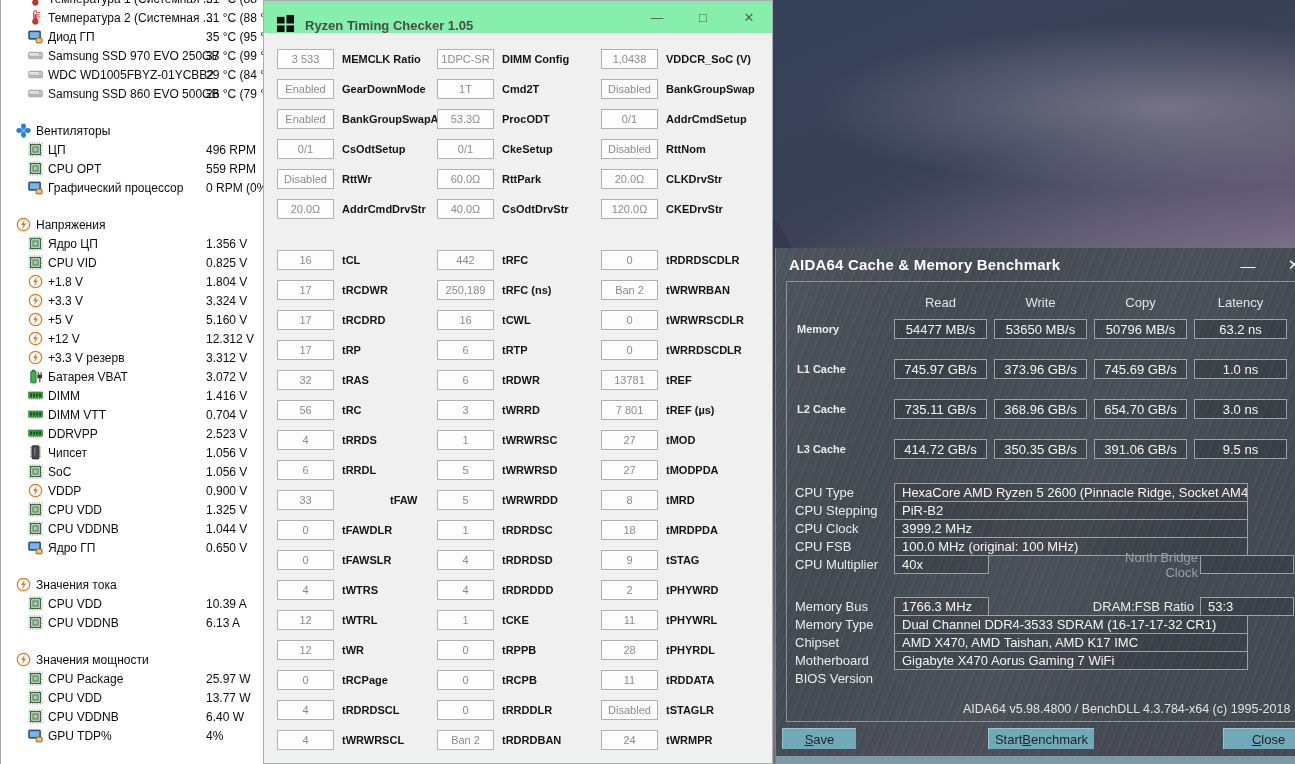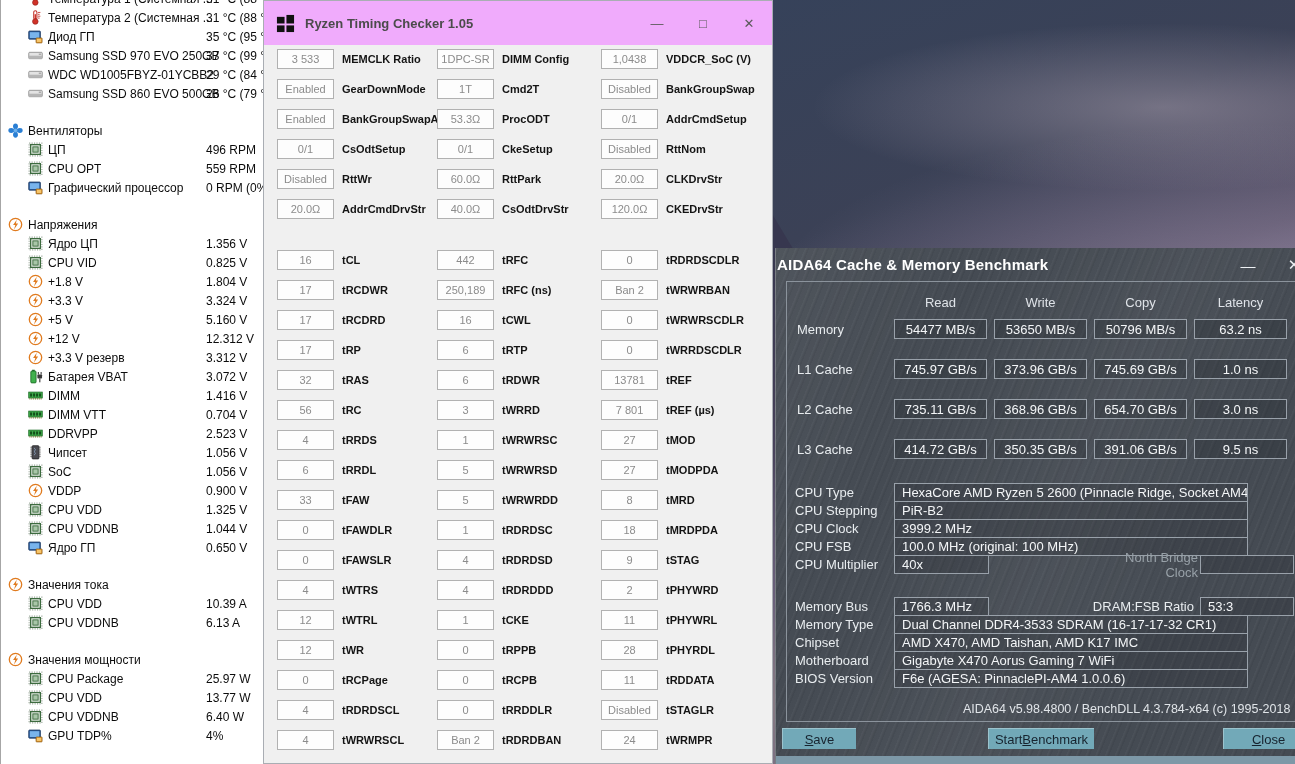--- a/index.html
+++ b/index.html
@@ -18,61 +18,61 @@
     clip-path:polygon(0 26%,6% 33%,14% 37%,26% 43%,38% 48%,52% 50%,68% 55%,84% 60%,100% 63%,100% 100%,0 100%);}
   .wallpaper::after{content:"";position:absolute;inset:0;background:rgba(120,106,140,.35);
     clip-path:polygon(55% 68%,66% 61%,74% 63%,82% 68%,90% 66%,100% 70%,100% 100%,55% 100%);}
 
   
   .sensors{position:absolute;left:0;top:0;width:263px;height:764px;background:#fff;
            border-left:1px solid #a6a6a6;overflow:hidden;box-sizing:border-box;}
   .sensor-list{position:absolute;top:-11px;left:0;right:0;}
   .srow{position:relative;height:19px;display:flex;align-items:center;font-size:12px;color:#0c0c0c;overflow:hidden;}
   .srow.item{padding-left:27px;}
-  .srow.header{padding-left:7px;}
+  .srow.header{padding-left:15px;}
   .srow.gap-top{margin-top:18px;}
   .sicon{width:15px;height:15px;margin-right:5px;flex:none;}
   .sicon svg{width:15px;height:15px;display:block;}
   .slabel{white-space:nowrap;overflow:hidden;max-width:172px;}
   .sval{position:absolute;left:205px;top:0;height:19px;display:flex;align-items:center;white-space:nowrap;}
 
   
   .rtc{position:absolute;left:263px;top:0;width:510px;height:764px;background:#f0f0f0;
        border:1px solid #a9adb3;box-sizing:border-box;overflow:hidden;}
-  .rtc-titlebar{height:44px;background:#f0abfc;display:flex;align-items:center;padding-left:12px;}
+  .rtc-titlebar{height:32px;background:#86efac;display:flex;align-items:flex-end;padding-left:12px;}
   .rtc-logo{width:19px;height:19px;margin-right:10px;}
   .rtc-logo svg{width:19px;height:19px;display:block;}
   .rtc-title{font-size:13px;font-weight:700;color:#4b4b4b;}
   .rtc-controls{margin-left:auto;display:flex;align-items:center;height:32px;}
   .rtc-ctl{width:46px;text-align:center;color:#5a5a5a;font-size:13px;cursor:default;}
   .trow-cell{position:absolute;display:flex;align-items:center;height:22px;}
   .fbox{width:57px;height:20px;border:1px solid #b1b1b1;background:#fdfdfd;color:#8b8b8b;
         font-size:11px;display:flex;align-items:center;justify-content:center;box-sizing:border-box;}
   .flabel{margin-left:8px;font-size:11px;font-weight:700;color:#141414;white-space:nowrap;}
 
   
   .aida{position:absolute;left:775px;top:248px;width:520px;height:516px;overflow:hidden;
         background-color:#454b53;
         background-image:
           linear-gradient(115deg, rgba(255,255,255,.06), transparent 28%, rgba(255,255,255,.04) 55%, transparent 75%),
           repeating-linear-gradient(112deg, rgba(255,255,255,.028) 0 1px, rgba(0,0,0,.05) 3px 4px, transparent 4px 9px);
         border-left:1px solid rgba(255,255,255,.28);box-sizing:border-box;}
-  .aida-titlebar{height:33px;display:flex;align-items:center;padding-left:1px;}
+  .aida-titlebar{height:33px;display:flex;align-items:center;padding-left:13px;}
   .aida-title{font-size:15px;font-weight:700;color:#fff;letter-spacing:.2px;}
   .aida-ctl{position:absolute;top:4px;height:26px;display:flex;align-items:center;justify-content:center;
             color:#eef1f4;font-size:15px;cursor:default;}
   .aida-min{left:458px;width:28px;}
   .aida-close{left:503px;width:30px;}
   .aida-panel{position:absolute;left:10px;top:33px;width:600px;height:441px;
               border:1px solid #8b939c;box-sizing:border-box;}
   .bench-hdr,.bench-row{position:absolute;left:10px;display:grid;grid-template-columns:90px repeat(4,93px);
               grid-column-gap:7px;align-items:center;}
   .bench-hdr{top:13px;}
   .bench-col{text-align:center;color:#dfe3e8;font-size:13px;}
-  .bench-label{color:#e8ecef;font-size:13px;}
+  .bench-label{color:#e8ecef;font-size:11px;font-weight:bold;}
   .abox{height:20px;border:1px solid #99a1aa;background:rgba(22,27,33,.22);color:#f4f6f8;
         font-size:13px;display:flex;align-items:center;justify-content:center;box-sizing:border-box;}
   .info-block{position:absolute;left:8px;right:0;}
   .irow{position:relative;height:19px;display:flex;align-items:center;}
   .irow+.irow{margin-top:-1px;}
   .ilabel{width:99px;font-size:13px;color:#e8ecef;white-space:nowrap;}
   .vbox{position:absolute;left:99px;top:0;height:19px;border:1px solid #99a1aa;background:rgba(22,27,33,.16);
         color:#f4f6f8;font-size:13px;display:flex;align-items:center;padding-left:7px;
         box-sizing:border-box;white-space:nowrap;overflow:hidden;}
   .vbox.full{width:354px;}
@@ -689,21 +689,21 @@
         <span class="flabel">tRRDL</span>
       </div>
       <div class="trow-cell" style="top: 458px; left: 173px;">
         <span class="fbox">5</span>
         <span class="flabel">tWRWRSD</span>
       </div>
       <div class="trow-cell" style="top: 458px; left: 337px;">
         <span class="fbox">27</span>
         <span class="flabel">tMODPDA</span>
       </div>
-      <div class="trow-cell" style="top: 488px; left: 13px;">
+      <div class="trow-cell" style="top: 488px; left: 13px; gap: 48px;">
         <span class="fbox">33</span>
         <span class="flabel">tFAW</span>
       </div>
       <div class="trow-cell" style="top: 488px; left: 173px;">
         <span class="fbox">5</span>
         <span class="flabel">tWRWRDD</span>
       </div>
       <div class="trow-cell" style="top: 488px; left: 337px;">
         <span class="fbox">8</span>
         <span class="flabel">tMRD</span>
@@ -888,21 +888,20 @@
           <div class="irow">
             <span class="ilabel">Chipset</span>
             <span class="vbox full">AMD X470, AMD Taishan, AMD K17 IMC</span>
           </div>
           <div class="irow">
             <span class="ilabel">Motherboard</span>
             <span class="vbox full">Gigabyte X470 Aorus Gaming 7 WiFi</span>
           </div>
           <div class="irow">
             <span class="ilabel">BIOS Version</span>
-            <span class="vbox full">F6e  (AGESA: PinnaclePI-AM4 1.0.0.6)</span>
           </div>
         </div>
       </div>
 
     <div id="aida-buttons"></div>
     <div class="aida-strip"></div>
   <div class="abtn btn-save"><u>S</u>ave</div>
       <div class="abtn btn-start">Start <u>B</u>enchmark</div>
       <div class="abtn btn-close"><u>C</u>lose</div>
     </div>

